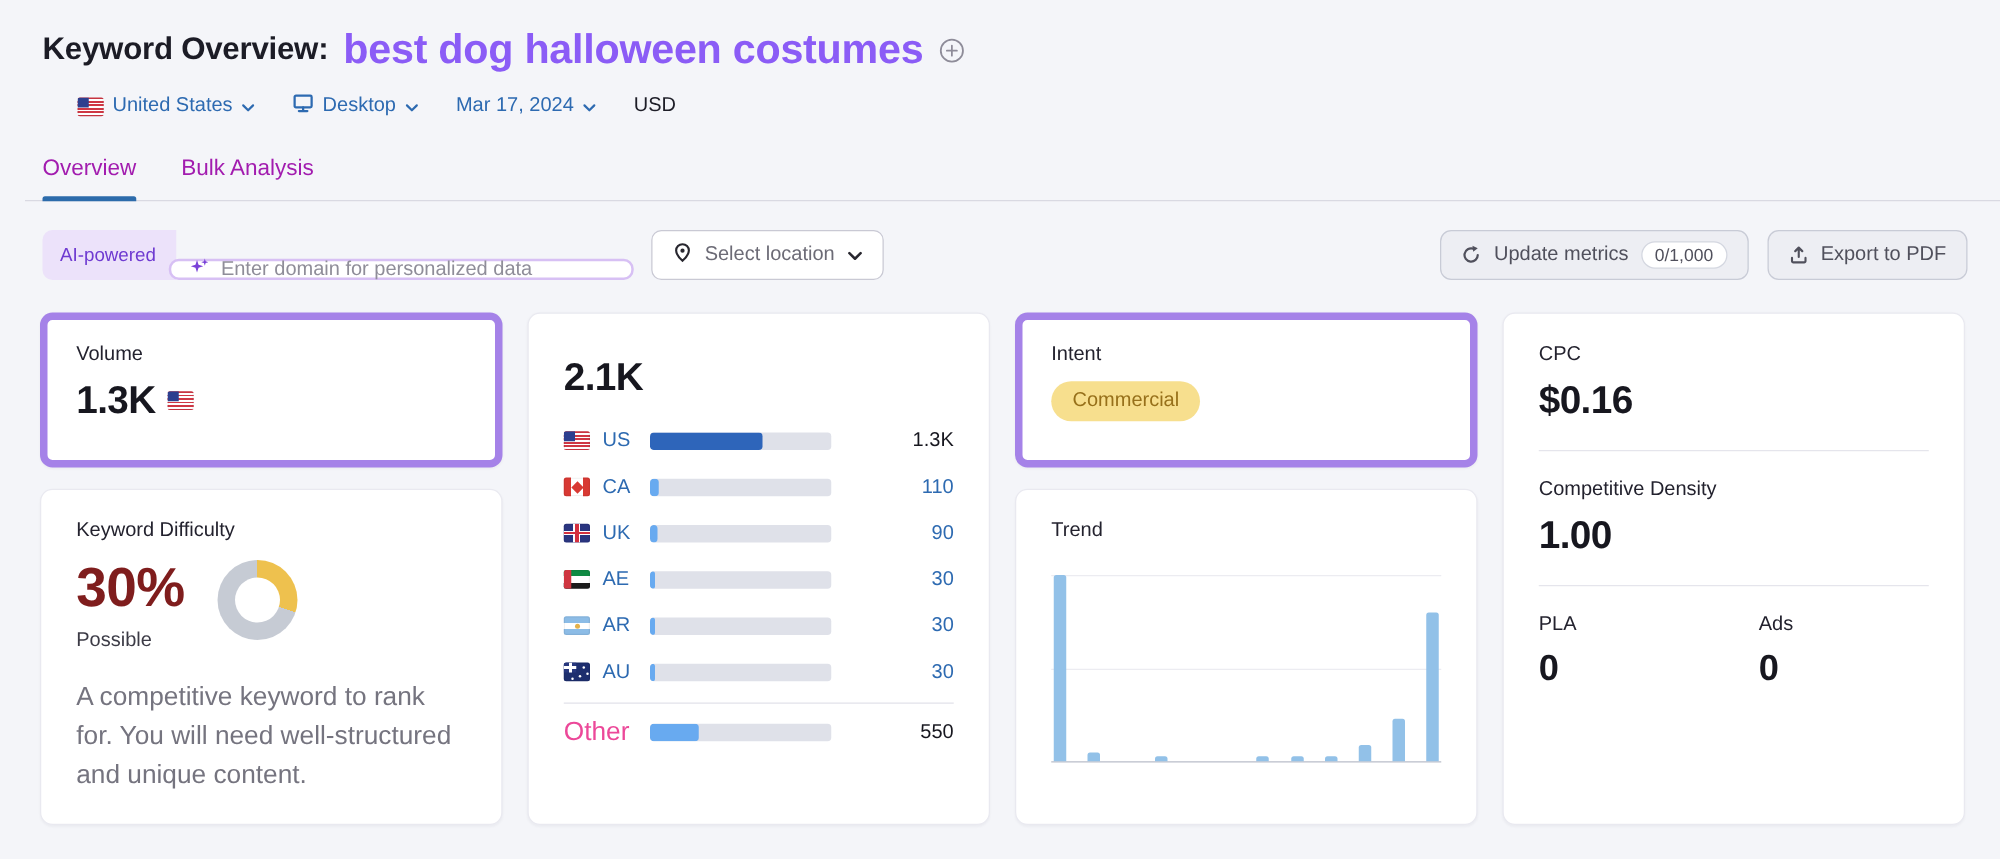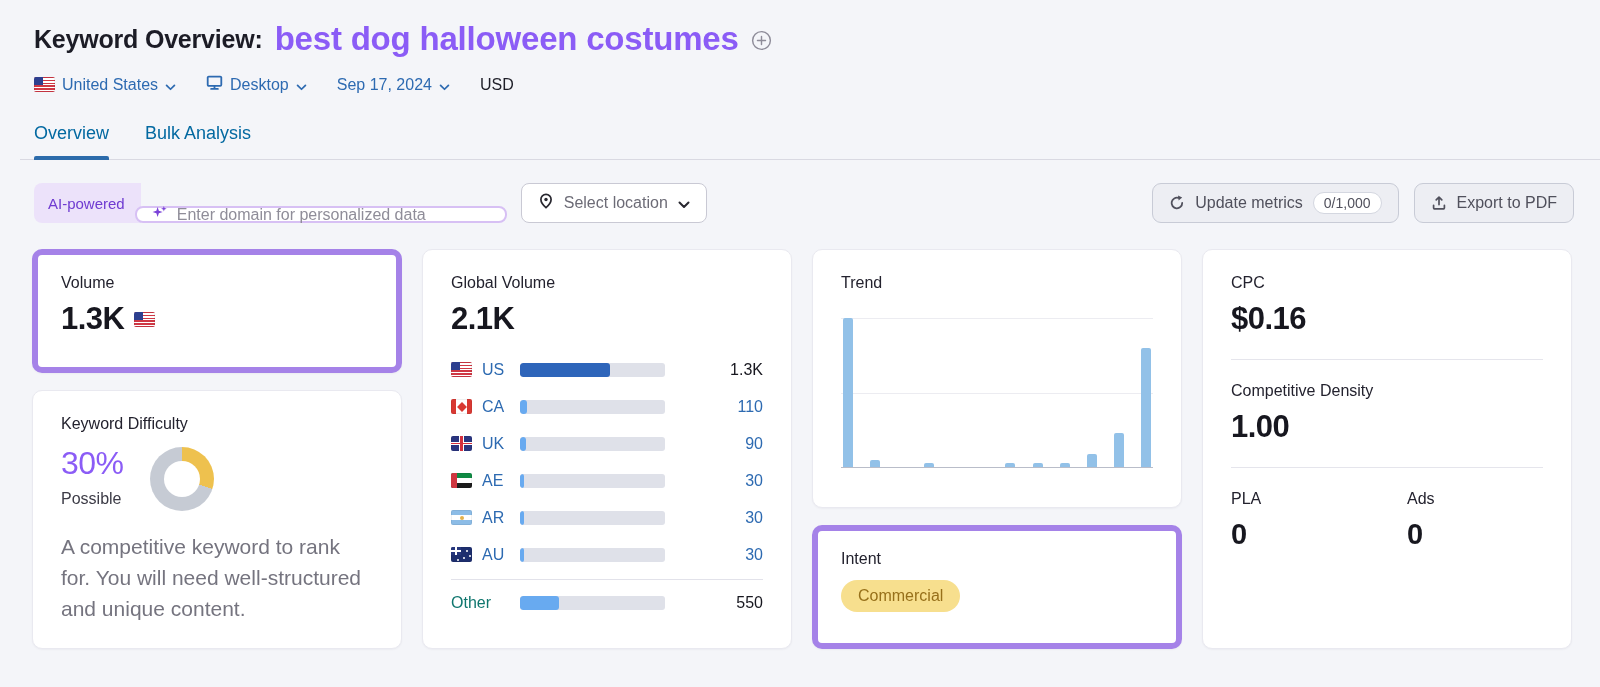--- a/index.html
+++ b/index.html
@@ -6,28 +6,28 @@
   body { margin: 0; background: #f4f5f9; font-family: "Liberation Sans", sans-serif; }
   .page { width: 1600px; height: 687px; background: #f4f5f9; position: relative; overflow: hidden; color: #1e1e28; padding-left: 20px; }
 
   
   .header { padding: 20px 26px 0 14px; }
   .title-row { display: flex; align-items: center; gap: 12px; }
   .page-title { font-size: 25px; font-weight: bold; color: #1c1c26; letter-spacing: -0.2px; }
   .page-keyword { font-size: 33px; font-weight: bold; color: #8b5cf6; letter-spacing: -0.2px; }
   .plus-circle { color: #8e8c99; display: inline-flex; margin-top: 2px; cursor: pointer; }
 
-  .filter-row { margin-top: 16px; display: flex; align-items: center; gap: 30px; font-size: 16px; }
+  .filter-row { margin-top: 16px; display: flex; align-items: center; gap: 30px; font-size: 16px; margin-left: 28px; }
   .filter-item { display: inline-flex; align-items: center; gap: 7px; color: #2d6ab1; cursor: pointer; }
   .filter-item .chev { color: #2d6ab1; margin-top: 2px; }
   .filter-currency { color: #1e1e28; }
 
   
   .tabs { margin-top: 28px; display: flex; gap: 36px; padding: 0 0 0 14px; border-bottom: 1px solid #d9d9e2; }
-  .tab { font-size: 18px; color: #0369a1; padding-bottom: 15px; position: relative; cursor: pointer; }
+  .tab { font-size: 18px; color: #a21caf; padding-bottom: 15px; position: relative; cursor: pointer; }
   .tab.active::after { content: ""; position: absolute; left: 0; right: 0; bottom: -1px; height: 4px; background: #2c6bab; border-radius: 2px 2px 0 0; }
 
   
   .toolbar { margin-top: 23px; padding: 0 26px 0 14px; display: flex; align-items: center; justify-content: space-between; }
   .toolbar-left { display: flex; align-items: center; gap: 14px; }
   .ai-input-group { display: flex; align-items: stretch; height: 40px; }
   .ai-badge { background: #ece2fa; color: #6f3bd1; font-size: 15px; display: flex; align-items: center; padding: 0 16px 0 14px; border-radius: 8px 0 0 8px; }
   .domain-input-wrap { background: #fff; border: 2px solid #d7c0f4; border-radius: 8px; display: flex; align-items: center; gap: 9px; padding: 0 14px; width: 372px; margin-left: -6px; margin-top: 23px; }
   .domain-input-wrap .spark { color: #7a42d8; flex: none; }
   .domain-input { border: none; outline: none; font-size: 16px; color: #3a3944; width: 100%; font-family: "Liberation Sans", sans-serif; background: transparent; }
@@ -66,37 +66,37 @@
   .flag-ae { background: linear-gradient(to bottom, #0f8a43 0 34%, #fff 34% 67%, #1c1c1c 67%); }
   .flag-ae::after { content: ""; position: absolute; left: 0; top: 0; width: 6px; height: 100%; background: #cf3640; }
   .flag-ar { background: linear-gradient(to bottom, #8cbce6 0 34%, #fff 34% 67%, #8cbce6 67%); }
   .flag-ar::after { content: ""; position: absolute; left: 50%; top: 50%; width: 4px; height: 4px; border-radius: 50%; transform: translate(-50%,-50%); background: #e3b14b; }
   .flag-au { background: #1d2e6e; }
   .flag-au::before { content: ""; position: absolute; left: 0; top: 0; width: 10px; height: 8px; background: linear-gradient(to bottom, transparent 38%, #fff 38% 62%, transparent 62%), linear-gradient(to right, transparent 38%, #fff 38% 62%, transparent 62%), #27377d; }
   .flag-au::after { content: ""; position: absolute; right: 4px; top: 3px; width: 2px; height: 2px; border-radius: 50%; background: #fff; box-shadow: -3px 7px 0 #fff, 3px 5px 0 #fff, -9px 9px 0 #fff; }
 
   
   .kd-row { display: flex; align-items: flex-start; gap: 26px; margin-top: 12px; }
-  .kd-percent { font-size: 32px; font-weight: normal; color: #8b5cf6; letter-spacing: -0.5px; }
+  .kd-percent { font-size: 44px; font-weight: bold; color: #7f1d1d; letter-spacing: -0.5px; }
   .kd-level { font-size: 16px; color: #3c3b46; margin-top: 8px; }
   .kd-donut { width: 64px; height: 64px; border-radius: 50%; position: relative; margin-top: 2px; }
   .kd-donut::after { content: ""; position: absolute; inset: 14px; background: #fff; border-radius: 50%; }
   .kd-desc { margin-top: 20px; font-size: 21px; line-height: 1.48; color: #75747f; max-width: 305px; }
 
   
   .gv-rows { margin-top: 14px; }
   .gv-row { display: flex; align-items: center; height: 37px; gap: 10px; }
   .gv-code { font-size: 16px; color: #2d6ab1; width: 28px; cursor: pointer; text-decoration: none; }
   .gv-bar { width: 145px; height: 14px; background: #dfe1e9; border-radius: 3px; overflow: hidden; flex: none; }
   .gv-fill { height: 100%; border-radius: 3px; }
   .gv-val { margin-left: auto; font-size: 16px; }
   .gv-val.link { color: #2d6ab1; cursor: pointer; }
   .gv-val.dark { color: #17171f; }
   .gv-divider { border-top: 1px solid #e2e2ea; margin: 6px 0 4px; }
-  .gv-other-label { font-size: 16px; color: #0f766e; width: 59px; }
+  .gv-other-label { font-size: 21px; color: #ec4899; width: 59px; }
 
   
   .intent-badge { display: inline-block; margin-top: 12px; background: #f7df8e; color: #97701a; font-size: 16px; padding: 7px 17px; border-radius: 999px; }
 
   
   .trend-chart { margin-top: 26px; height: 150px; position: relative; border-bottom: 1px solid #b9bdc9; }
   .trend-grid { position: absolute; left: 0; right: 0; height: 1px; background: #ececf1; }
   .trend-bars { position: absolute; inset: 0; display: flex; justify-content: space-between; align-items: flex-end; padding: 0 2px; }
   .trend-bar { width: 10px; background: #92c1e8; border-radius: 2px 2px 0 0; }
 
@@ -134,21 +134,21 @@
         <span><svg viewBox="0 0 16 16" width="17" height="17">
               <rect x="1.6" y="2.4" width="12.8" height="8.8" rx="1" fill="none" stroke="currentColor" stroke-width="1.7"></rect>
               <path d="M8 11.2 v2.2 M4.8 14 h6.4" stroke="currentColor" stroke-width="1.7" fill="none" stroke-linecap="round"></path>
             </svg></span>
         <span>Desktop</span>
         <span class="chev"><svg viewBox="0 0 12 8" width="11" height="7">
               <path d="M1.5 1.5 6 6 10.5 1.5" fill="none" stroke="currentColor" stroke-width="2" stroke-linecap="round" stroke-linejoin="round"></path>
             </svg></span>
       </span>
       <span class="filter-item">
-        <span>Sep 17, 2024</span>
+        <span>Mar 17, 2024</span>
         <span class="chev"><svg viewBox="0 0 12 8" width="11" height="7">
               <path d="M1.5 1.5 6 6 10.5 1.5" fill="none" stroke="currentColor" stroke-width="2" stroke-linecap="round" stroke-linejoin="round"></path>
             </svg></span>
       </span>
       <span class="filter-currency">USD</span>
     </div>
   </div>
 
   <div class="tabs">
     <span class="tab active">Overview</span>
@@ -219,21 +219,20 @@
             <div class="kd-level">Possible</div>
           </div>
           <div class="kd-donut" style="background: conic-gradient(rgb(238, 193, 78) 0deg, rgb(238, 193, 78) 30%, rgb(198, 203, 212) 0deg);"></div>
         </div>
         <div class="kd-desc">A competitive keyword to rank for. You will need well-structured and unique content.</div>
       </div>
     </div>
 
     <div class="col">
       <div class="card tall">
-        <div class="card-title">Global Volume</div>
         <div class="big-value">2.1K</div>
         <div class="gv-rows">
             <div class="gv-row">
               <span class="flag flag-us"></span>
               <span class="gv-code">US</span>
               <span class="gv-bar">
                 <span class="gv-fill" style="display: block; width: 62%; background: rgb(46, 101, 186);"></span>
               </span>
               <span class="gv-val dark">1.3K</span>
             </div>
@@ -283,20 +282,24 @@
           <span class="gv-other-label">Other</span>
           <span class="gv-bar">
               <span class="gv-fill" style="display: block; height: 100%; width: 27%; background: rgb(104, 170, 240);"></span>
             </span>
           <span class="gv-val dark">550</span>
         </div>
       </div>
     </div>
 
     <div class="col">
+      <div class="card highlight small">
+        <div class="card-title">Intent</div>
+        <span class="intent-badge">Commercial</span>
+      </div>
       <div class="card grow">
         <div class="card-title">Trend</div>
         <div class="trend-chart">
           <div class="trend-grid" style="top:0;"></div>
           <div class="trend-grid" style="top:50%;"></div>
           <div class="trend-bars">
               <div class="trend-bar" style="height: 100%; background: rgb(146, 193, 232);"></div>
               <div class="trend-bar" style="height: 5%; background: rgb(146, 193, 232);"></div>
               <div class="trend-bar" style="height: 0%; background: rgb(146, 193, 232);"></div>
               <div class="trend-bar" style="height: 3%; background: rgb(146, 193, 232);"></div>
@@ -304,24 +307,20 @@
               <div class="trend-bar" style="height: 0%; background: rgb(146, 193, 232);"></div>
               <div class="trend-bar" style="height: 3%; background: rgb(146, 193, 232);"></div>
               <div class="trend-bar" style="height: 3%; background: rgb(146, 193, 232);"></div>
               <div class="trend-bar" style="height: 3%; background: rgb(146, 193, 232);"></div>
               <div class="trend-bar" style="height: 9%; background: rgb(146, 193, 232);"></div>
               <div class="trend-bar" style="height: 23%; background: rgb(146, 193, 232);"></div>
               <div class="trend-bar" style="height: 80%; background: rgb(146, 193, 232);"></div>
             </div>
         </div>
       </div>
-      <div class="card highlight small">
-        <div class="card-title">Intent</div>
-        <span class="intent-badge">Commercial</span>
-      </div>
     </div>
 
     <div class="col">
       <div class="card tall">
         <div class="card-title">CPC</div>
         <div class="big-value">$0.16</div>
         <div class="hr"></div>
         <div class="card-title">Competitive Density</div>
         <div class="big-value">1.00</div>
         <div class="hr"></div>

